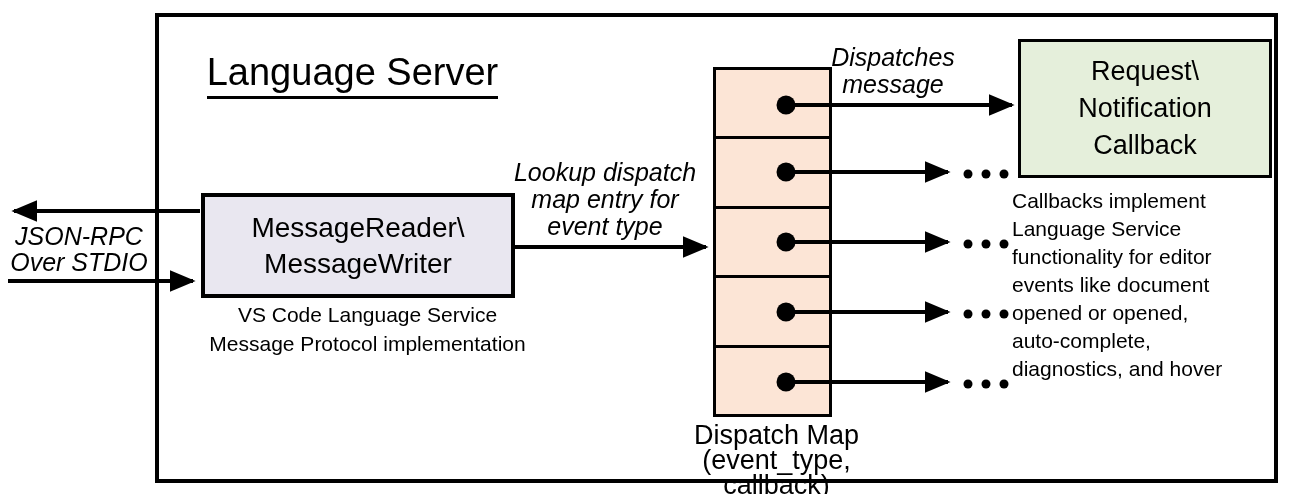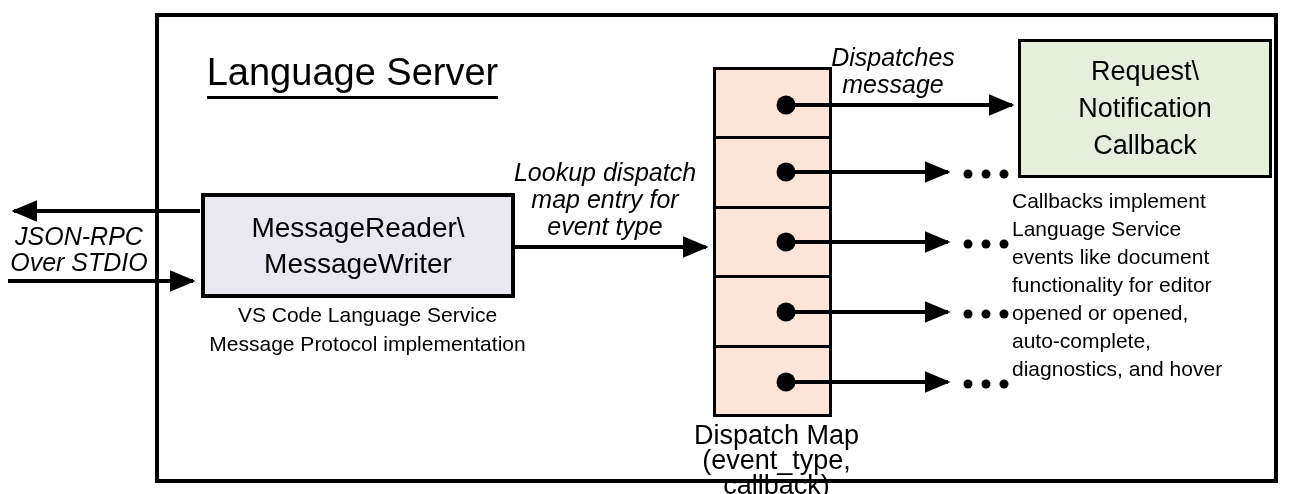--- a/index.html
+++ b/index.html
@@ -93,22 +93,22 @@
 
   <div class="abs callback-box">
     <div>Request\</div>
     <div>Notification</div>
     <div>Callback</div>
   </div>
 
   <div class="abs callbacks-note">
     <div>Callbacks implement</div>
     <div>Language Service</div>
+    <div>functionality for editor</div>
     <div>events like document</div>
-    <div>functionality for editor</div>
     <div>opened or opened,</div>
     <div>auto-complete,</div>
     <div>diagnostics, and hover</div>
   </div>
 
   <div class="abs map-caption">
     <div>Dispatch Map</div>
     <div>(event_type, callback)</div>
   </div>
 

